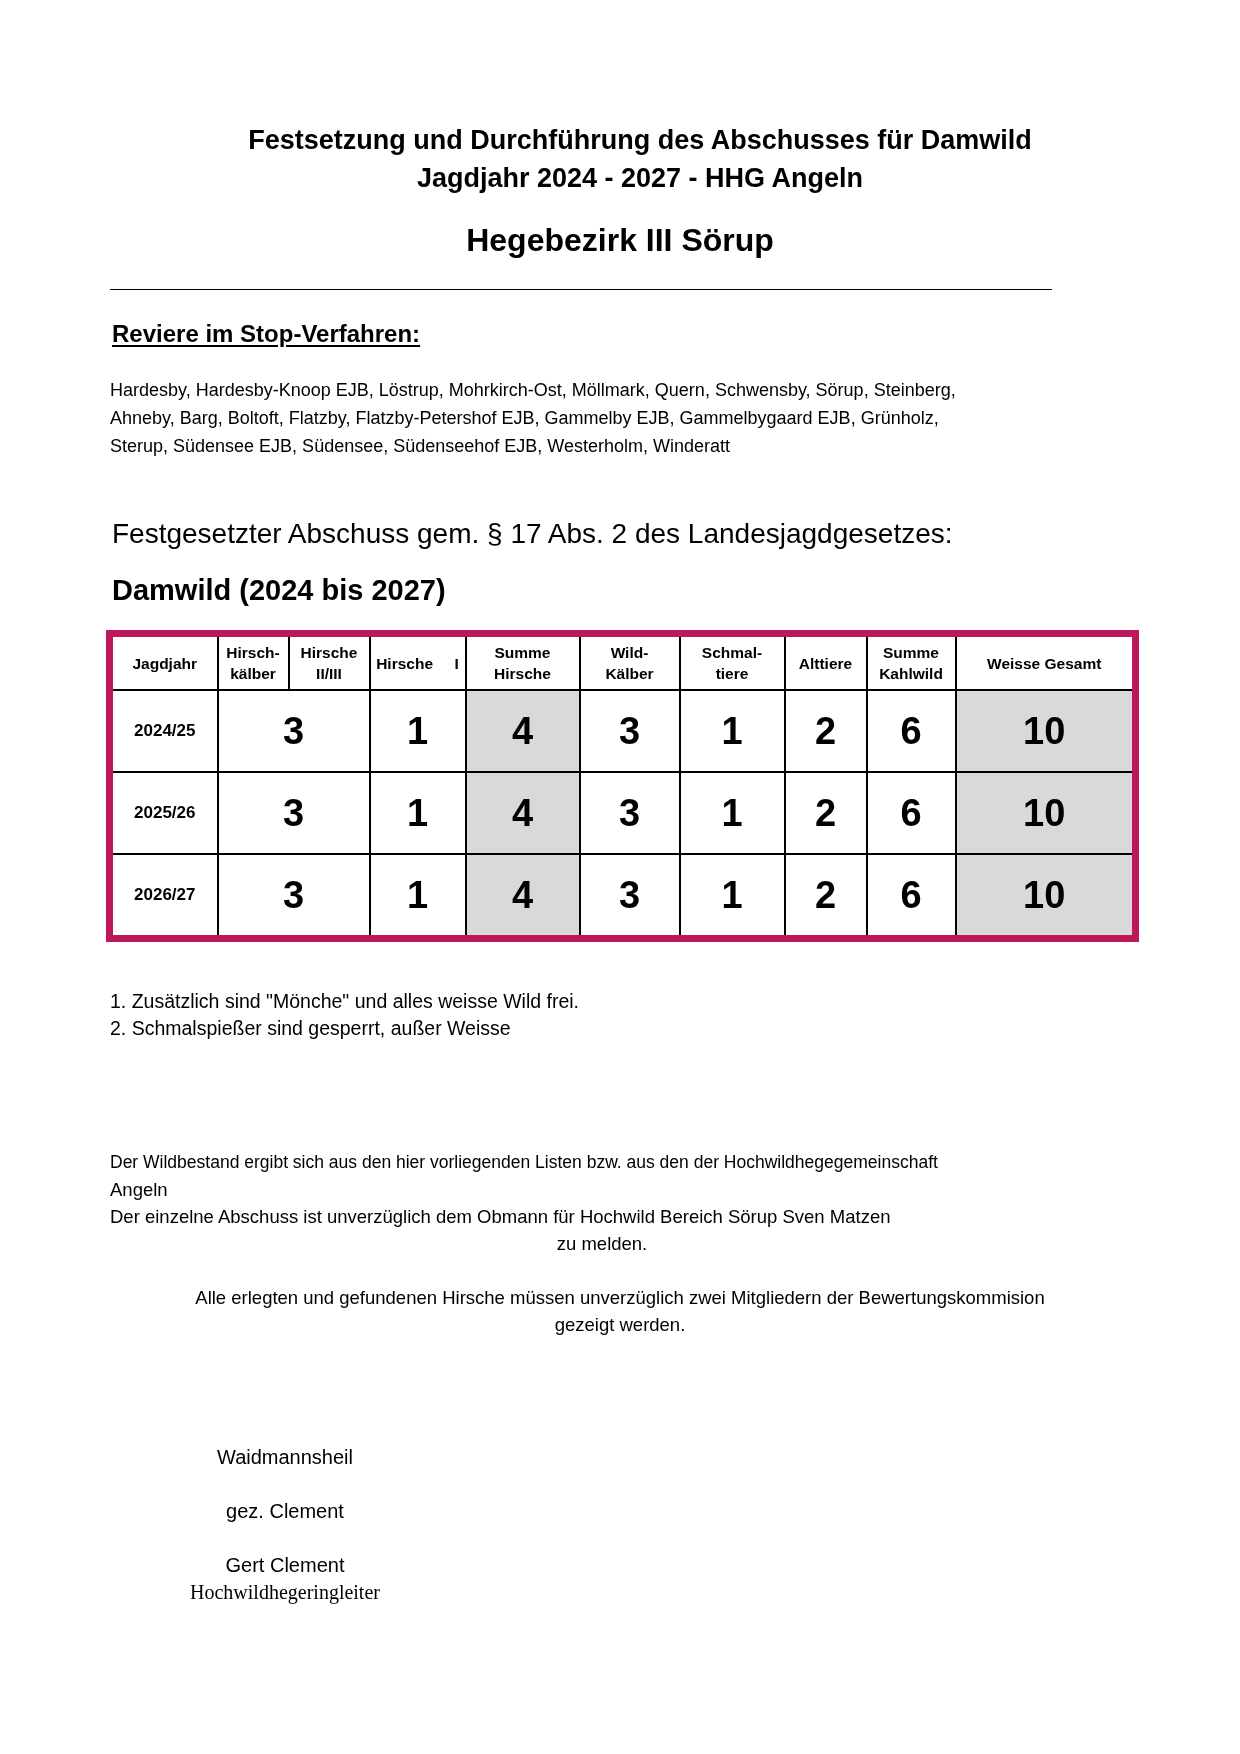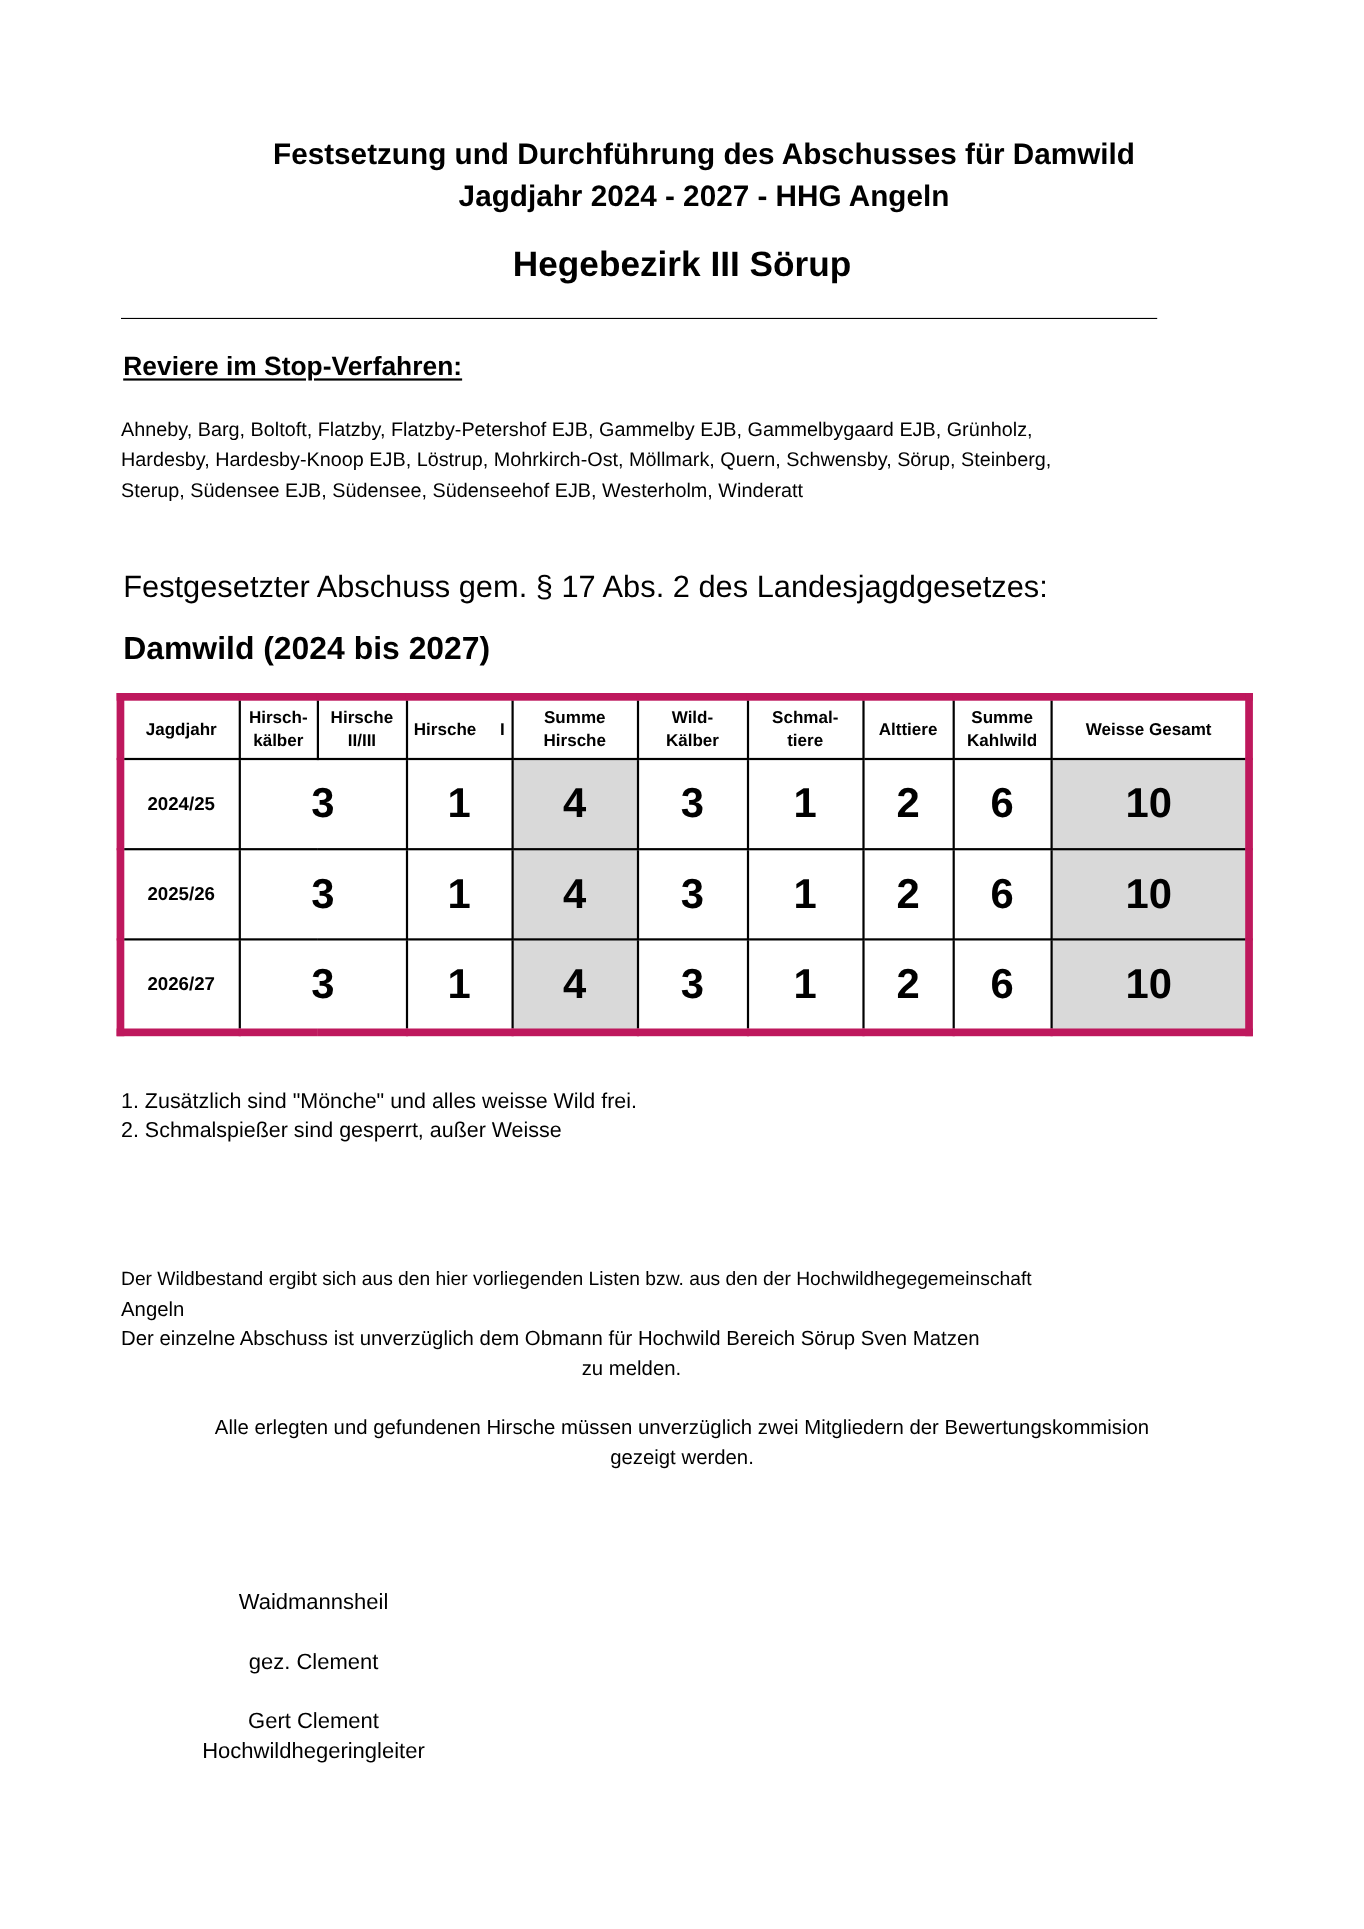--- a/index.html
+++ b/index.html
@@ -28,22 +28,22 @@
 </head>
 <body>
 
 <div class="abs center title" style="top:121px;">Festsetzung und Durchführung des Abschusses für Damwild</div>
 <div class="abs center title" style="top:159px;">Jagdjahr 2024 - 2027 - HHG Angeln</div>
 <div class="abs center subtitle" style="top:222px;">Hegebezirk III Sörup</div>
 <div class="abs rule"></div>
 
 <div class="abs reviere-h">Reviere im Stop-Verfahren:</div>
 <div class="abs reviere-list">
+  <div>Hardesby, Hardesby-Knoop EJB, Löstrup, Mohrkirch-Ost, Möllmark, Quern, Schwensby, Sörup, Steinberg,</div>
   <div>Ahneby, Barg, Boltoft, Flatzby, Flatzby-Petershof EJB, Gammelby EJB, Gammelbygaard EJB, Grünholz,</div>
-  <div>Hardesby, Hardesby-Knoop EJB, Löstrup, Mohrkirch-Ost, Möllmark, Quern, Schwensby, Sörup, Steinberg,</div>
   <div>Sterup, Südensee EJB, Südensee, Südenseehof EJB, Westerholm, Winderatt</div>
 </div>
 
 <div class="abs festgesetzt">Festgesetzter Abschuss gem. § 17 Abs. 2 des Landesjagdgesetzes:</div>
 <div class="abs damwild">Damwild (2024 bis 2027)</div>
 
 <table class="grid">
   <colgroup>
     <col style="width:108px">
       <col style="width:71px">
@@ -124,20 +124,20 @@
   </table>
 
 <div class="abs notes">
   <div>1. Zusätzlich sind "Mönche" und alles weisse Wild frei.</div>
   <div>2. Schmalspießer sind gesperrt, außer Weisse</div>
 </div>
 
 <div class="abs info" style="left:110px; top:1149px; font-size:17.5px;">Der Wildbestand ergibt sich aus den hier vorliegenden Listen bzw. aus den der Hochwildhegegemeinschaft</div>
 <div class="abs info" style="left:110px; top:1176px;">Angeln</div>
 <div class="abs info" style="left:110px; top:1203px;">Der einzelne Abschuss ist unverzüglich dem Obmann für Hochwild Bereich Sörup Sven Matzen</div>
-<div class="abs info center" style="top:1230px; width:1148px; left:0;">zu melden.</div>
+<div class="abs info center" style="top:1230px; width:1148px; left:0;padding-left:28px;">zu melden.</div>
 <div class="abs info center" style="top:1284px; width:1240px; left:0;">Alle erlegten und gefundenen Hirsche müssen unverzüglich zwei Mitgliedern der Bewertungskommision</div>
 <div class="abs info center" style="top:1311px; width:1240px; left:0;">gezeigt werden.</div>
 
 <div class="abs sig" style="top:1446px;">Waidmannsheil</div>
 <div class="abs sig" style="top:1500px;">gez. Clement</div>
 <div class="abs sig" style="top:1554px;">Gert Clement</div>
-<div class="abs sig" style="top:1581px;">Hochwildhegeringleiter</div>
+<div class="abs sig" style="top:1581px;font-family:Liberation Serif, serif;">Hochwildhegeringleiter</div>
 
 </body></html>

